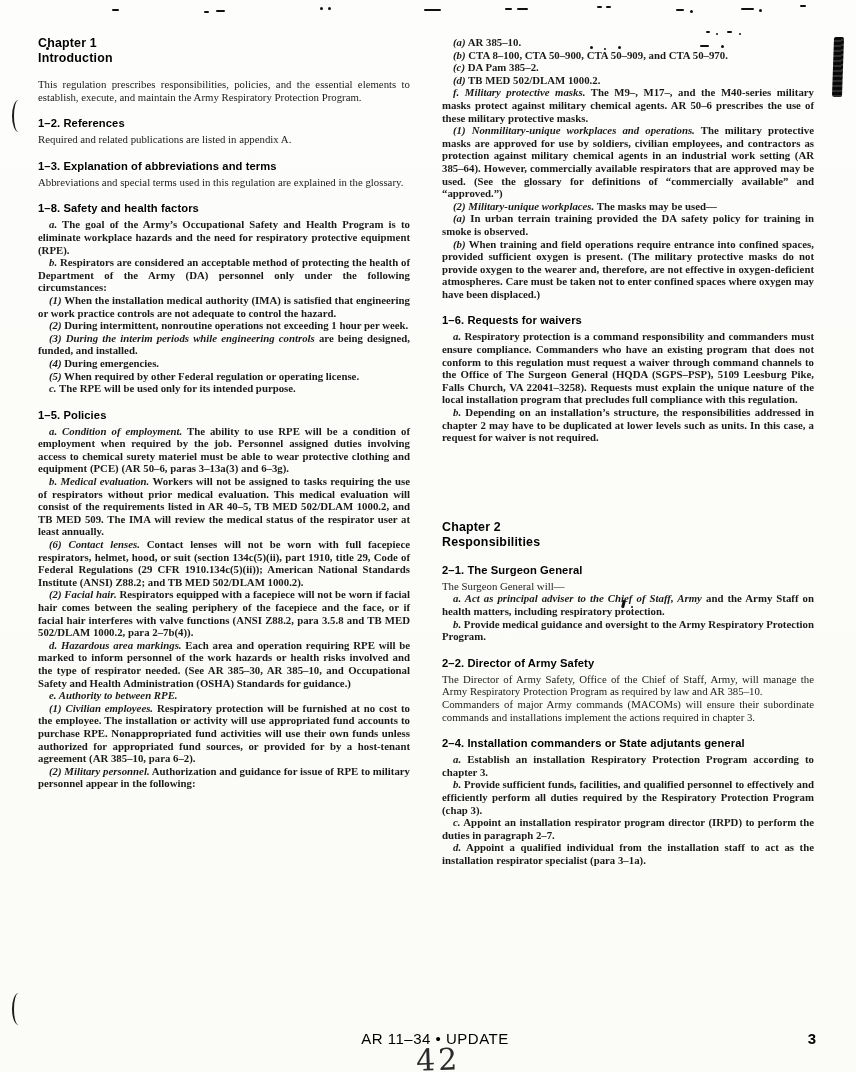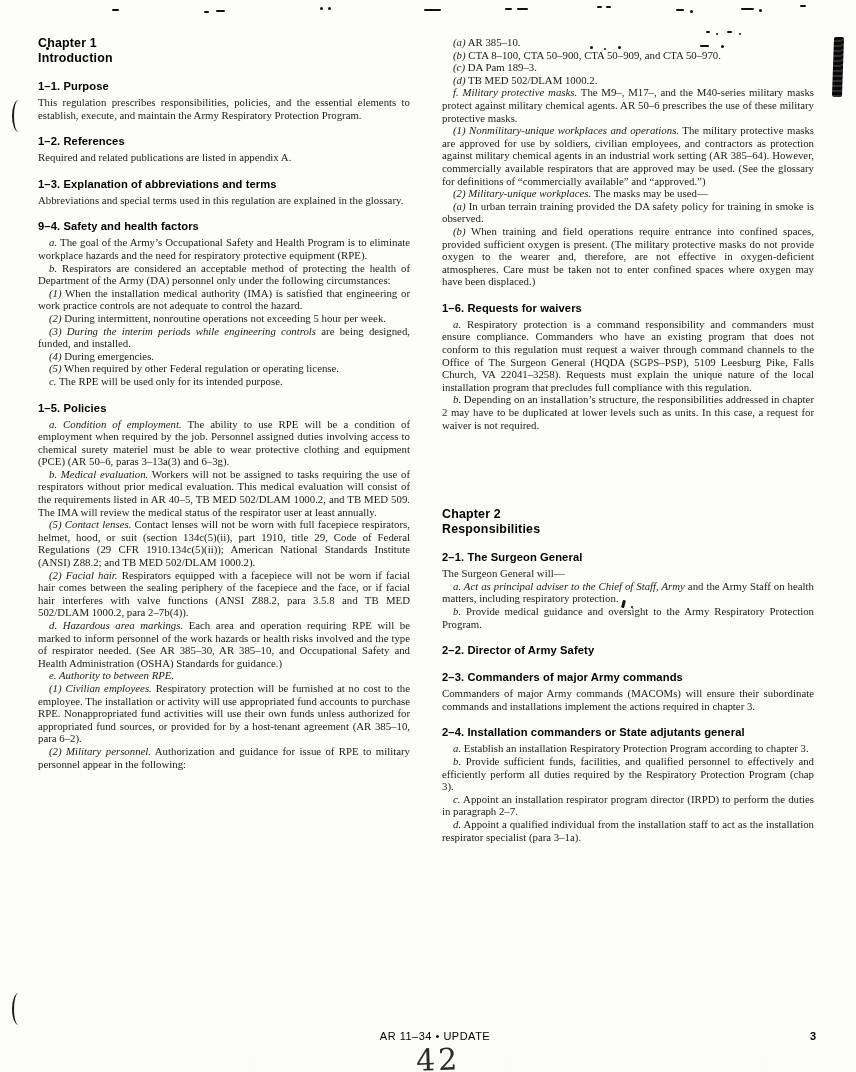--- a/index.html
+++ b/index.html
@@ -39,30 +39,30 @@
     letter-spacing: .1px;
     color: #000;
     margin: 14px 0 3px 0;
   }
   .para {
     font-size: 10.8px;
     line-height: 12.6px;
     margin: 0;
     text-align: justify;
   }
-  .ind { text-indent: 11px; }
+  .ind { text-indent: 11px; font-weight: bold; }
   .para i { font-style: italic; }
   .footer {
     position: absolute;
     left: 54px;
     right: 40px;
     top: 1030px;
     height: 14px;
     font-family: "Liberation Sans", sans-serif;
-    font-size: 11px;
+    font-size: 15px;
     color: #000;
   }
   .footer-center {
     position: absolute; left: 0; right: 0;
     text-align: center; letter-spacing: .5px;
   }
   .footer-page {
     position: absolute; right: 0; top: 0; font-weight: 700;
   }
   .hw {
@@ -133,64 +133,63 @@
 
   <div class="columns">
 
     <div class="col">
       <div class="chap">
         <div>Chapter 1</div>
         <div>Introduction</div>
       </div>
 
       <section>
-        <h3 class="h">1–1. Purpose</h3>
         <p class="para"><span>This regulation prescribes responsibilities, policies, and the essential elements to establish, execute, and maintain the Army Respiratory Protection Program.</span></p>
       </section>
 
       <section>
         <h3 class="h">1–2. References</h3>
         <p class="para"><span>Required and related publications are listed in appendix A.</span></p>
       </section>
 
       <section>
         <h3 class="h">1–3. Explanation of abbreviations and terms</h3>
         <p class="para"><span>Abbreviations and special terms used in this regulation are explained in the glossary.</span></p>
       </section>
 
       <section>
-        <h3 class="h">9–4. Safety and health factors</h3>
+        <h3 class="h">1–8. Safety and health factors</h3>
         <p class="para ind"><i>a.</i><span> The goal of the Army’s Occupational Safety and Health Program is to eliminate workplace hazards and the need for respiratory protective equipment (RPE).</span></p>
         <p class="para ind"><i>b.</i><span> Respirators are considered an acceptable method of protecting the health of Department of the Army (DA) personnel only under the following circumstances:</span></p>
         <p class="para ind"><i>(1)</i><span> When the installation medical authority (IMA) is satisfied that engineering or work practice controls are not adequate to control the hazard.</span></p>
-        <p class="para ind"><i>(2)</i><span> During intermittent, nonroutine operations not exceeding 5 hour per week.</span></p>
+        <p class="para ind"><i>(2)</i><span> During intermittent, nonroutine operations not exceeding 1 hour per week.</span></p>
         <p class="para ind"><i>(3) During the interim periods while engineering controls</i><span> are being designed, funded, and installed.</span></p>
         <p class="para ind"><i>(4)</i><span> During emergencies.</span></p>
         <p class="para ind"><i>(5)</i><span> When required by other Federal regulation or operating license.</span></p>
         <p class="para ind"><i>c.</i><span> The RPE will be used only for its intended purpose.</span></p>
       </section>
 
       <section>
         <h3 class="h">1–5. Policies</h3>
         <p class="para ind"><i>a. Condition of employment.</i><span> The ability to use RPE will be a condition of employment when required by the job. Personnel assigned duties involving access to chemical surety materiel must be able to wear protective clothing and equipment (PCE) (AR 50–6, paras 3–13a(3) and 6–3g).</span></p>
         <p class="para ind"><i>b. Medical evaluation.</i><span> Workers will not be assigned to tasks requiring the use of respirators without prior medical evaluation. This medical evaluation will consist of the requirements listed in AR 40–5, TB MED 502/DLAM 1000.2, and TB MED 509. The IMA will review the medical status of the respirator user at least annually.</span></p>
-        <p class="para ind"><i>(5) Contact lenses.</i><span> Contact lenses will not be worn with full facepiece respirators, helmet, hood, or suit (section 134c(5)(ii), part 1910, title 29, Code of Federal Regulations (29 CFR 1910.134c(5)(ii)); American National Standards Institute (ANSI) Z88.2; and TB MED 502/DLAM 1000.2).</span></p>
+        <p class="para ind"><i>(6) Contact lenses.</i><span> Contact lenses will not be worn with full facepiece respirators, helmet, hood, or suit (section 134c(5)(ii), part 1910, title 29, Code of Federal Regulations (29 CFR 1910.134c(5)(ii)); American National Standards Institute (ANSI) Z88.2; and TB MED 502/DLAM 1000.2).</span></p>
         <p class="para ind"><i>(2) Facial hair.</i><span> Respirators equipped with a facepiece will not be worn if facial hair comes between the sealing periphery of the facepiece and the face, or if facial hair interferes with valve functions (ANSI Z88.2, para 3.5.8 and TB MED 502/DLAM 1000.2, para 2–7b(4)).</span></p>
         <p class="para ind"><i>d. Hazardous area markings.</i><span> Each area and operation requiring RPE will be marked to inform personnel of the work hazards or health risks involved and the type of respirator needed. (See AR 385–30, AR 385–10, and Occupational Safety and Health Administration (OSHA) Standards for guidance.)</span></p>
         <p class="para ind"><i>e. Authority to between RPE.</i><span></span></p>
         <p class="para ind"><i>(1) Civilian employees.</i><span> Respiratory protection will be furnished at no cost to the employee. The installation or activity will use appropriated fund accounts to purchase RPE. Nonappropriated fund activities will use their own funds unless authorized for appropriated fund sources, or provided for by a host-tenant agreement (AR 385–10, para 6–2).</span></p>
         <p class="para ind"><i>(2) Military personnel.</i><span> Authorization and guidance for issue of RPE to military personnel appear in the following:</span></p>
       </section>
     </div>
 
     <div class="col">
       <section>
         <p class="para ind"><i>(a)</i><span> AR 385–10.</span></p>
         <p class="para ind"><i>(b)</i><span> CTA 8–100, CTA 50–900, CTA 50–909, and CTA 50–970.</span></p>
-        <p class="para ind"><i>(c)</i><span> DA Pam 189–3.</span></p>
+        <p class="para ind"><i>(c)</i><span> DA Pam 385–2.</span></p>
         <p class="para ind"><i>(d)</i><span> TB MED 502/DLAM 1000.2.</span></p>
         <p class="para ind"><i>f. Military protective masks.</i><span> The M9–, M17–, and the M40-series military masks protect against military chemical agents. AR 50–6 prescribes the use of these military protective masks.</span></p>
         <p class="para ind"><i>(1) Nonmilitary-unique workplaces and operations.</i><span> The military protective masks are approved for use by soldiers, civilian employees, and contractors as protection against military chemical agents in an industrial work setting (AR 385–64). However, commercially available respirators that are approved may be used. (See the glossary for definitions of “commercially available” and “approved.”)</span></p>
         <p class="para ind"><i>(2) Military-unique workplaces.</i><span> The masks may be used—</span></p>
         <p class="para ind"><i>(a)</i><span> In urban terrain training provided the DA safety policy for training in smoke is observed.</span></p>
         <p class="para ind"><i>(b)</i><span> When training and field operations require entrance into confined spaces, provided sufficient oxygen is present. (The military protective masks do not provide oxygen to the wearer and, therefore, are not effective in oxygen-deficient atmospheres. Care must be taken not to enter confined spaces where oxygen may have been displaced.)</span></p>
       </section>
 
       <section>
         <h3 class="h">1–6. Requests for waivers</h3>
@@ -205,24 +204,24 @@
 
       <section>
         <h3 class="h">2–1. The Surgeon General</h3>
         <p class="para"><span>The Surgeon General will—</span></p>
         <p class="para ind"><i>a. Act as principal adviser to the Chief of Staff, Army</i><span> and the Army Staff on health matters, including respiratory protection.</span></p>
         <p class="para ind"><i>b.</i><span> Provide medical guidance and oversight to the Army Respiratory Protection Program.</span></p>
       </section>
 
       <section>
         <h3 class="h">2–2. Director of Army Safety</h3>
-      </section>
-
-      <section>
-        <h3 class="h">2–3. Commanders of major Army commands</h3>
+        <p class="para"><span>The Director of Army Safety, Office of the Chief of Staff, Army, will manage the Army Respiratory Protection Program as required by law and AR 385–10.</span></p>
+      </section>
+
+      <section>
         <p class="para"><span>Commanders of major Army commands (MACOMs) will ensure their subordinate commands and installations implement the actions required in chapter 3.</span></p>
       </section>
 
       <section>
         <h3 class="h">2–4. Installation commanders or State adjutants general</h3>
         <p class="para ind"><i>a.</i><span> Establish an installation Respiratory Protection Program according to chapter 3.</span></p>
         <p class="para ind"><i>b.</i><span> Provide sufficient funds, facilities, and qualified personnel to effectively and efficiently perform all duties required by the Respiratory Protection Program (chap 3).</span></p>
         <p class="para ind"><i>c.</i><span> Appoint an installation respirator program director (IRPD) to perform the duties in paragraph 2–7.</span></p>
         <p class="para ind"><i>d.</i><span> Appoint a qualified individual from the installation staff to act as the installation respirator specialist (para 3–1a).</span></p>
       </section>

